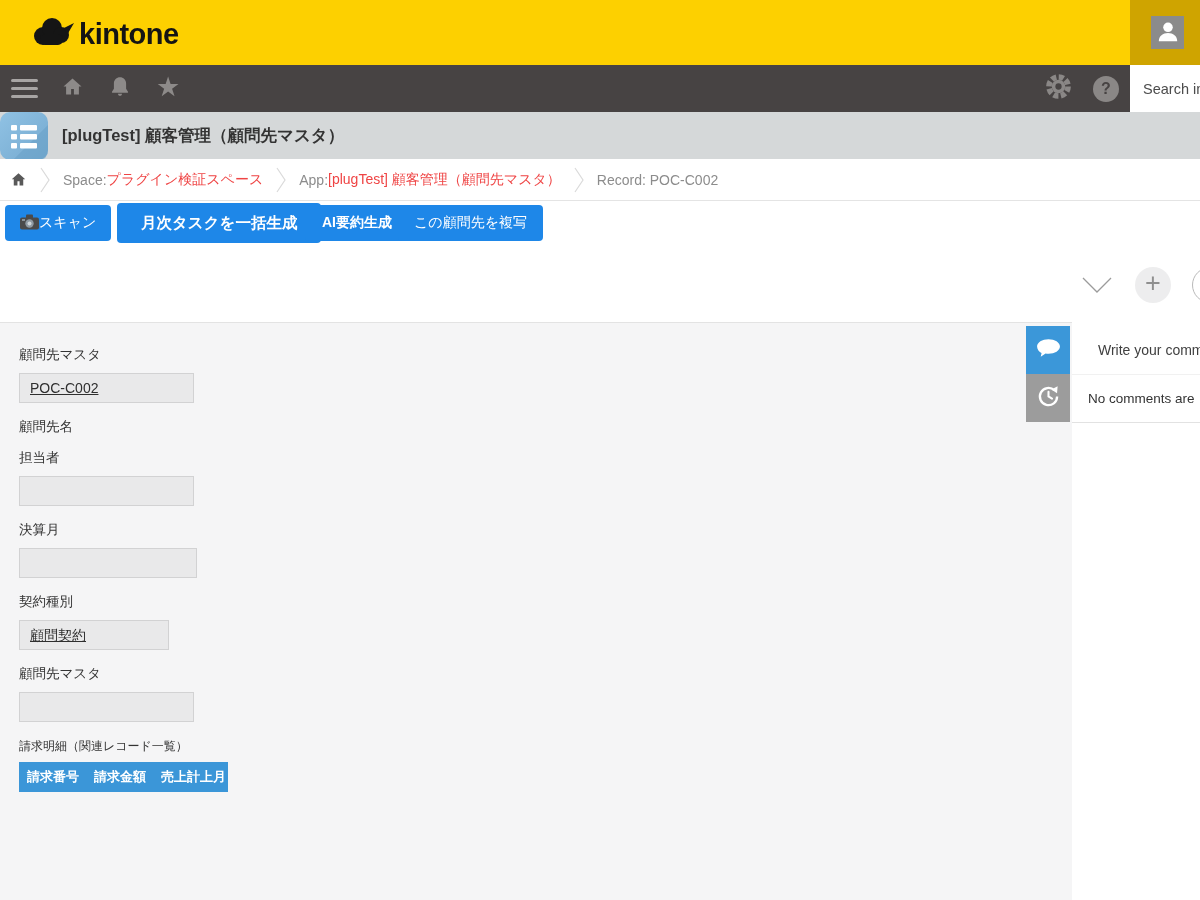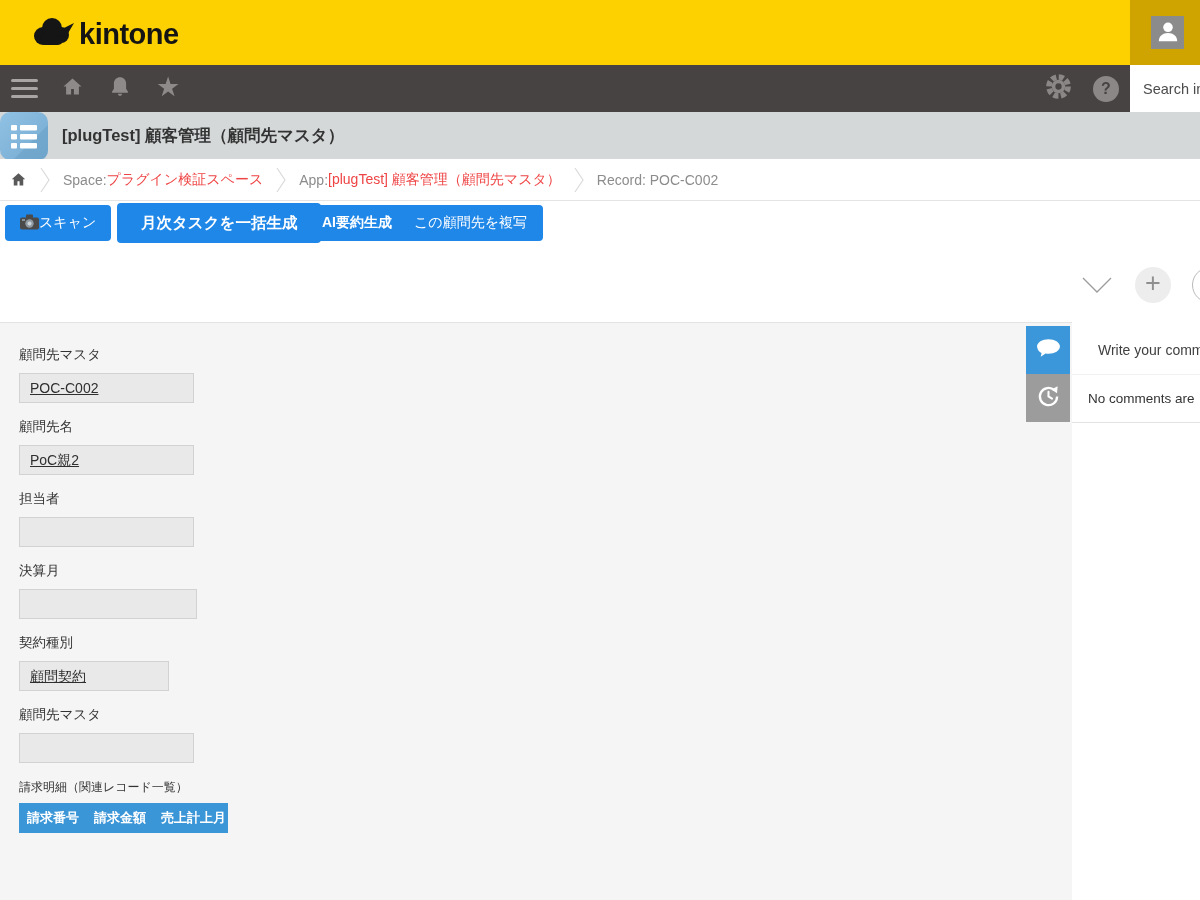--- a/index.html
+++ b/index.html
@@ -236,21 +236,20 @@
 </div>
 <div class="partial-circle"></div>
 
 <div class="form-area">
   <div class="field">
     <div class="field-label">顧問先マスタ</div>
     <div class="field-box" style="width:175px">POC-C002</div>
   </div>
   <div class="field">
     <div class="field-label">顧問先名</div>
-    <div class="field-box" style="width:175px">PoC親2</div>
   </div>
   <div class="field">
     <div class="field-label">担当者</div>
     <div class="field-box" style="width:175px"></div>
   </div>
   <div class="field">
     <div class="field-label">決算月</div>
     <div class="field-box" style="width:178px"></div>
   </div>
   <div class="field">

